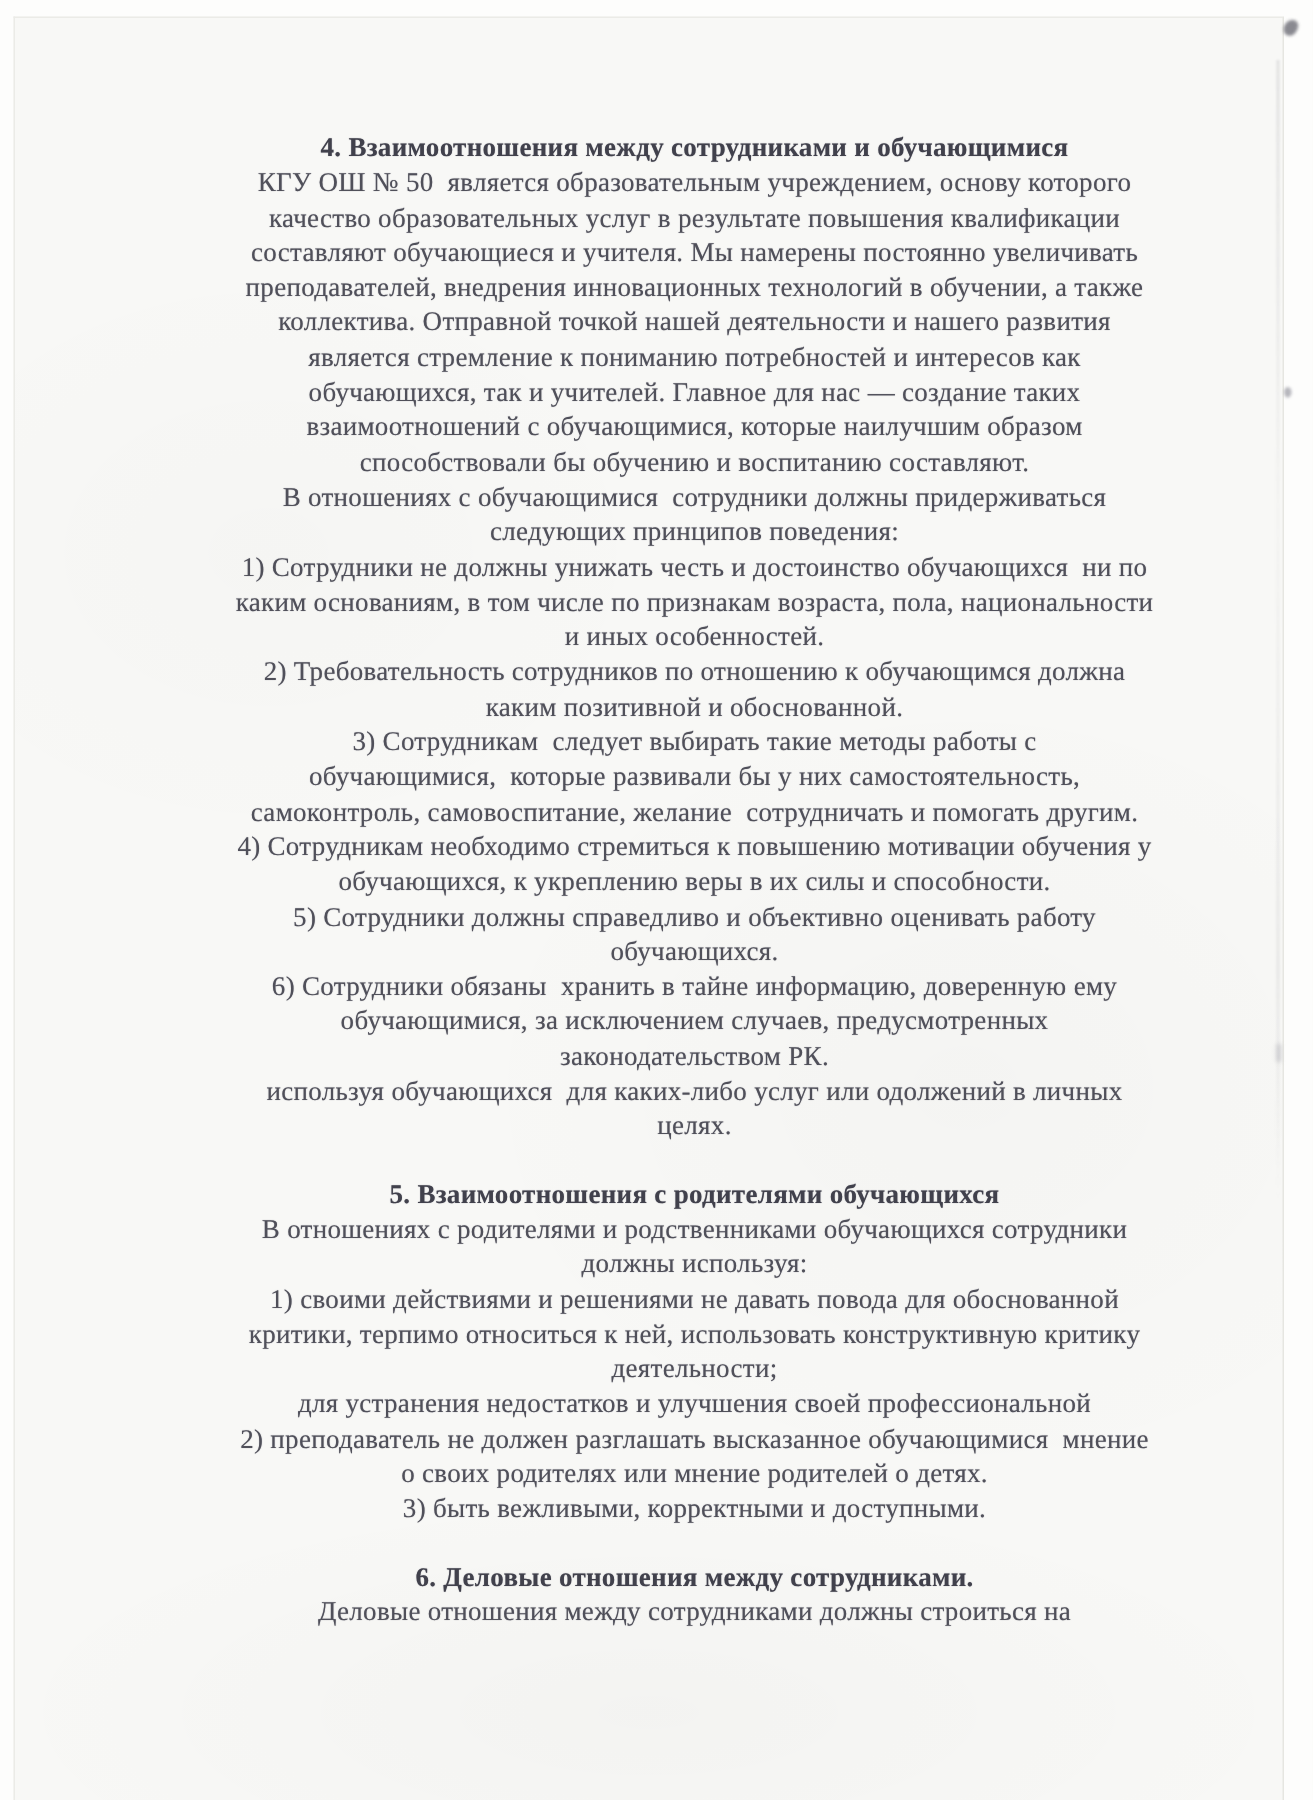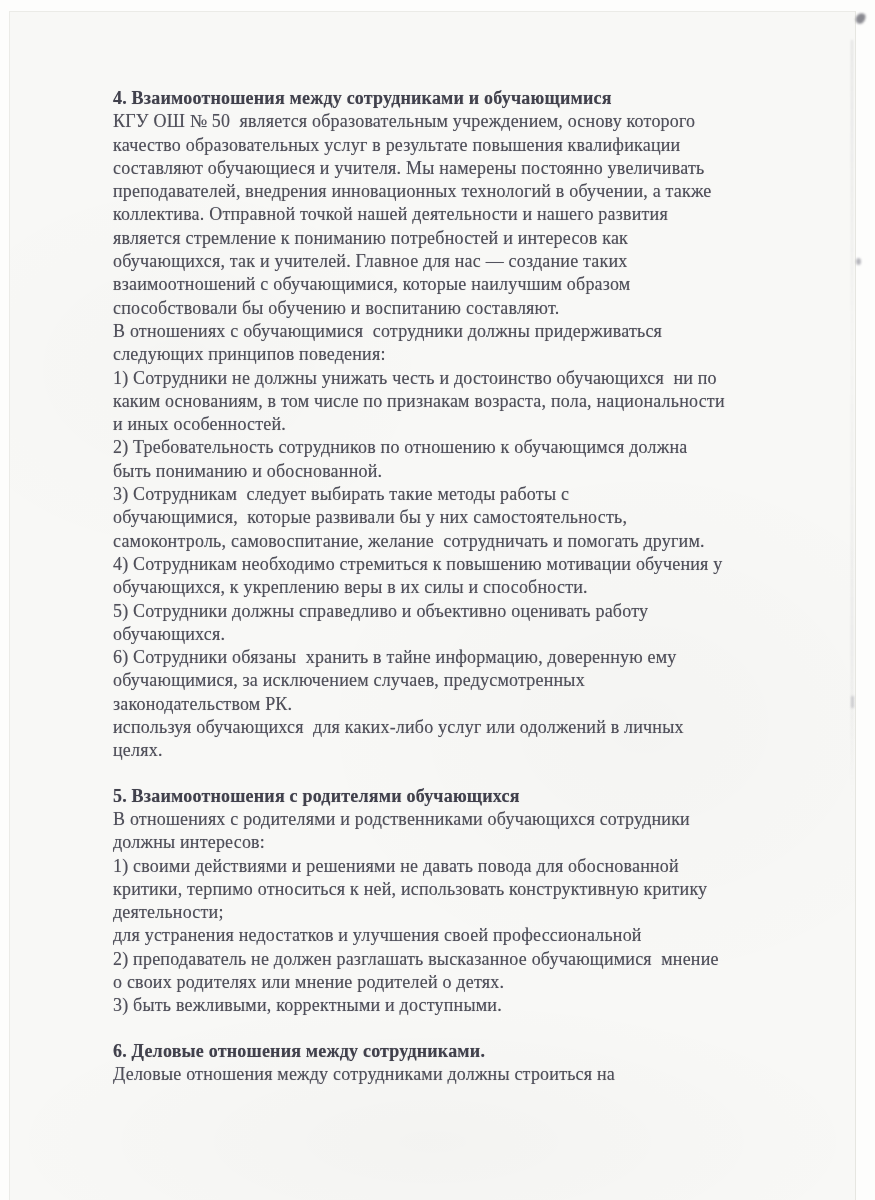--- a/index.html
+++ b/index.html
@@ -33,20 +33,21 @@
     position: absolute;
     left: 103px;
     top: 75px;
     width: 700px;
     color: #50505a;
     font-size: 18px;
     line-height: 23.3px;
     letter-spacing: 0.2px;
     filter: blur(0.45px);
     text-shadow: 0 0 0.7px rgba(80,80,95,0.55);
+    text-align: center;
   }
   .doc-section { margin: 0 0 22px 0; }
   .doc-section .heading {
     font-weight: 700;
     color: #41414c;
     white-space: pre;
   }
   .doc-section .line {
     white-space: pre;
   }
@@ -98,38 +99,38 @@
         <div class="line">является стремление к пониманию потребностей и интересов как</div>
         <div class="line">обучающихся, так и учителей. Главное для нас — создание таких</div>
         <div class="line">взаимоотношений с обучающимися, которые наилучшим образом</div>
         <div class="line">способствовали бы обучению и воспитанию составляют.</div>
         <div class="line">В отношениях с обучающимися  сотрудники должны придерживаться</div>
         <div class="line">следующих принципов поведения:</div>
         <div class="line">1) Сотрудники не должны унижать честь и достоинство обучающихся  ни по</div>
         <div class="line">каким основаниям, в том числе по признакам возраста, пола, национальности</div>
         <div class="line">и иных особенностей.</div>
         <div class="line">2) Требовательность сотрудников по отношению к обучающимся должна</div>
-        <div class="line">быть пониманию и обоснованной.</div>
+        <div class="line">каким позитивной и обоснованной.</div>
         <div class="line">3) Сотрудникам  следует выбирать такие методы работы с</div>
         <div class="line">обучающимися,  которые развивали бы у них самостоятельность,</div>
         <div class="line">самоконтроль, самовоспитание, желание  сотрудничать и помогать другим.</div>
         <div class="line">4) Сотрудникам необходимо стремиться к повышению мотивации обучения у</div>
         <div class="line">обучающихся, к укреплению веры в их силы и способности.</div>
         <div class="line">5) Сотрудники должны справедливо и объективно оценивать работу</div>
         <div class="line">обучающихся.</div>
         <div class="line">6) Сотрудники обязаны  хранить в тайне информацию, доверенную ему</div>
         <div class="line">обучающимися, за исключением случаев, предусмотренных</div>
         <div class="line">законодательством РК.</div>
         <div class="line">используя обучающихся  для каких-либо услуг или одолжений в личных</div>
         <div class="line">целях.</div>
       </section>
       <section class="doc-section">
         <div class="heading">5. Взаимоотношения с родителями обучающихся</div>
         <div class="line">В отношениях с родителями и родственниками обучающихся сотрудники</div>
-        <div class="line">должны интересов:</div>
+        <div class="line">должны используя:</div>
         <div class="line">1) своими действиями и решениями не давать повода для обоснованной</div>
         <div class="line">критики, терпимо относиться к ней, использовать конструктивную критику</div>
         <div class="line">деятельности;</div>
         <div class="line">для устранения недостатков и улучшения своей профессиональной</div>
         <div class="line">2) преподаватель не должен разглашать высказанное обучающимися  мнение</div>
         <div class="line">о своих родителях или мнение родителей о детях.</div>
         <div class="line">3) быть вежливыми, корректными и доступными.</div>
       </section>
       <section class="doc-section">
         <div class="heading">6. Деловые отношения между сотрудниками.</div>

